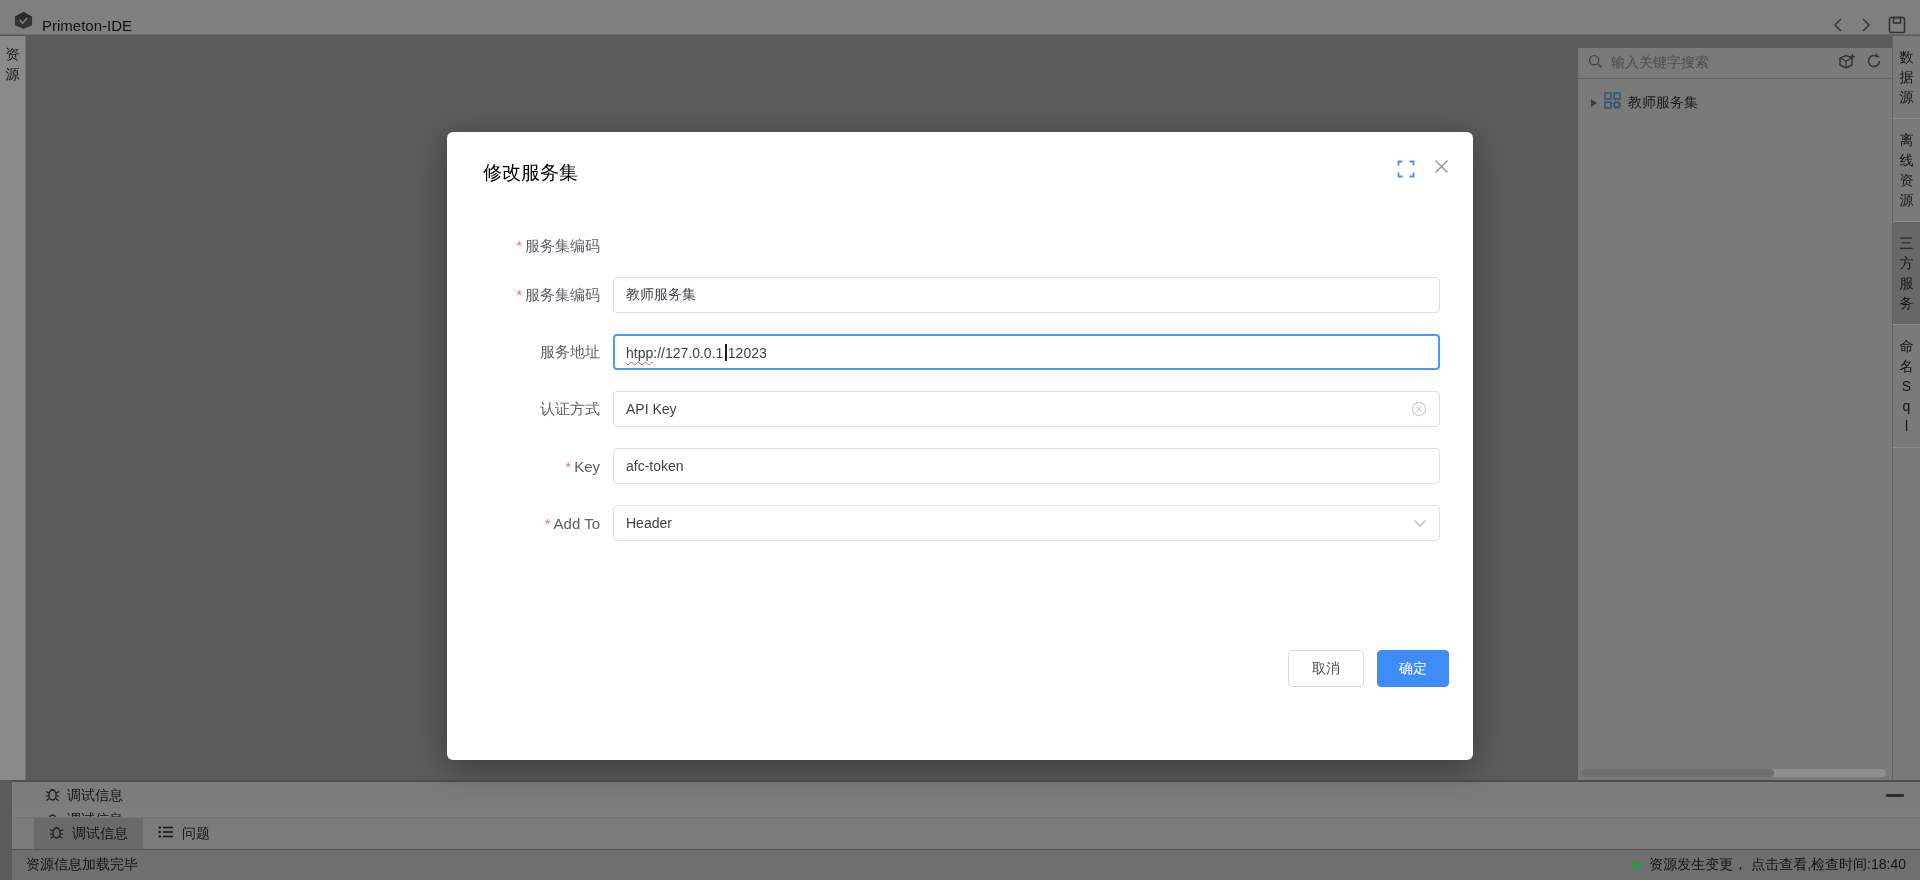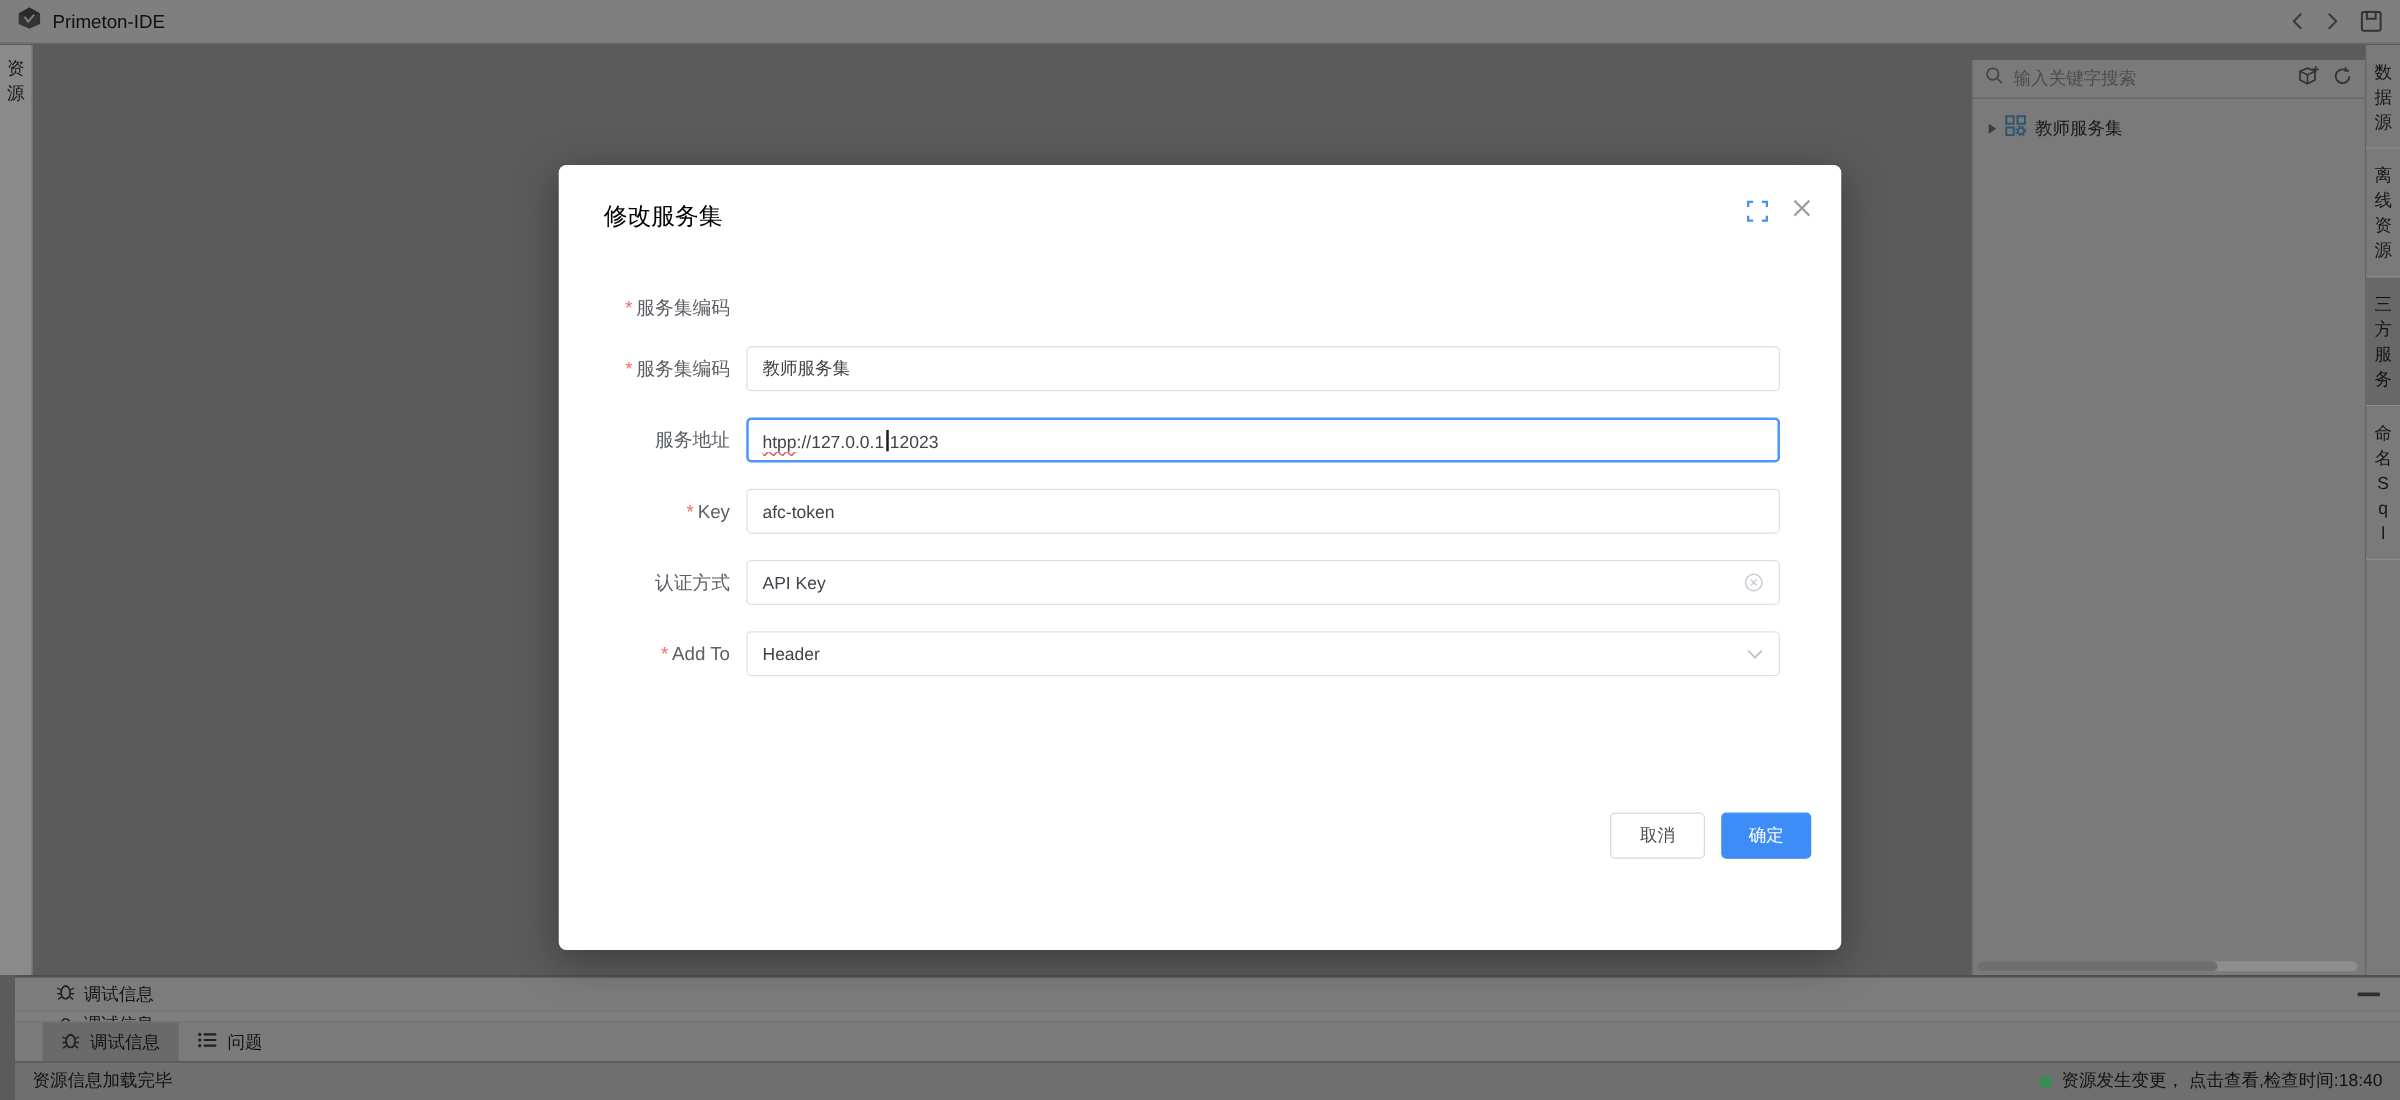--- a/index.html
+++ b/index.html
@@ -2,21 +2,21 @@
 <html><head>
 <meta charset="utf-8">
 <style>
   * { margin:0; padding:0; box-sizing:border-box; }
   html,body { width:1920px; height:880px; }
   body { font-family:"Liberation Sans", sans-serif; }
   .screen { position:relative; width:1920px; height:880px; background:#5b5b5b; overflow:hidden; }
 
   
   .topbar { position:absolute; top:0; left:0; right:0; height:35px; background:#7f7f7f;
-            border-bottom:1px solid #6a6a6a; display:flex; align-items:center; padding:0 14px; }
+            border-bottom:1px solid #6a6a6a; display:flex; align-items:flex-end; padding:0 14px; }
   .app-title { margin-left:9px; font-size:15px; color:#101010; }
   .topbar-nav { margin-left:auto; display:flex; align-items:center; gap:16px; }
   .topbar-nav svg { display:block; }
 
   
   .left-rail { position:absolute; top:36px; left:0; width:26px; bottom:100px; background:#8a8a8a;
                border-right:1px solid #747474; }
   .left-rail .vtab { padding-top:8px; }
   .vchar { width:100%; text-align:center; font-size:14px; line-height:20px; color:#151515; }
 
@@ -66,21 +66,21 @@
   
   .dialog { position:absolute; left:447px; top:132px; width:1026px; height:628px; background:#ffffff;
             border-radius:6px; box-shadow:0 8px 34px rgba(0,0,0,0.35); }
   .dialog-header { position:relative; padding:28px 24px 0 36px; }
   .dialog-title { font-size:19px; color:#000000; }
   .fs-icon { position:absolute; right:58px; top:28px; cursor:pointer; }
   .close-icon { position:absolute; right:24px; top:27px; cursor:pointer; }
   .dialog-body { margin-top:51px; }
   .form-row { display:flex; align-items:center; margin-bottom:21px; }
   .form-label { width:150px; flex:none; text-align:right; padding-right:13px; font-size:15px;
-                color:#5c6066; white-space:nowrap; }
+                color:#5c6066; white-space:nowrap;margin-left:16px; }
   .req { color:#f56c6c; margin-right:3px; }
   .form-input { width:827px; height:36px; border:1px solid #dcdfe6; border-radius:4px;
                 display:flex; align-items:center; padding:0 12px; font-size:14px; color:#3f434a;
                 background:#fff; }
   .form-input.disabled { background:#f5f7fa; border-color:#e6e9ef; color:#bfc4cc; }
   .form-input.focused { border:2px solid #4b97f8; padding:0 11px; }
   .misspell { text-decoration:underline; text-decoration-style:wavy; text-decoration-color:#d9534f;
               text-decoration-thickness:1px; text-underline-offset:3px; }
   .caret { display:inline-block; width:1.5px; height:17px; background:#1d1d1d; margin:0 1px 0 2px;
            vertical-align:-3px; }
@@ -309,45 +309,45 @@
       <span class="req" style="visibility: hidden;">*</span><span class="lbl">服务地址</span>
     </div>
     <div class="form-input focused">
       <span class="val"><span class="misspell">htpp</span><span>://127.0.0.1</span><span class="caret"></span><span>12023</span></span>
 
     </div>
   </div>
 
   <div class="form-row">
     <div class="form-label">
-      <span class="req">*</span><span class="lbl">Key</span>
-    </div>
-    <div class="form-input">
-      <span class="val">afc-token</span>
-
-    </div>
-  </div>
-
-  <div class="form-row">
-    <div class="form-label">
       <span class="req" style="visibility: hidden;">*</span><span class="lbl">认证方式</span>
     </div>
     <div class="form-input">
       <span class="val">API Key</span>
       <span class="suffix sfx-clear">
         <svg width="16" height="16" viewBox="0 0 16 16">
                 <circle cx="8" cy="8" r="6.6" fill="none" stroke="#c8ccd4" stroke-width="1.2"></circle>
                 <line x1="5.6" y1="5.6" x2="10.4" y2="10.4" stroke="#c8ccd4" stroke-width="1.2"></line>
                 <line x1="10.4" y1="5.6" x2="5.6" y2="10.4" stroke="#c8ccd4" stroke-width="1.2"></line>
               </svg>
       </span>
 
     </div>
   </div>
 
+  <div class="form-row">
+    <div class="form-label">
+      <span class="req">*</span><span class="lbl">Key</span>
+    </div>
+    <div class="form-input">
+      <span class="val">afc-token</span>
+
+    </div>
+  </div>
+
 
   <div class="form-row">
     <div class="form-label">
       <span class="req">*</span><span class="lbl">Add To</span>
     </div>
     <div class="form-input">
       <span class="val">Header</span>
 
       <span class="suffix sfx-chevron">
         <svg width="14" height="9" viewBox="0 0 14 9">

